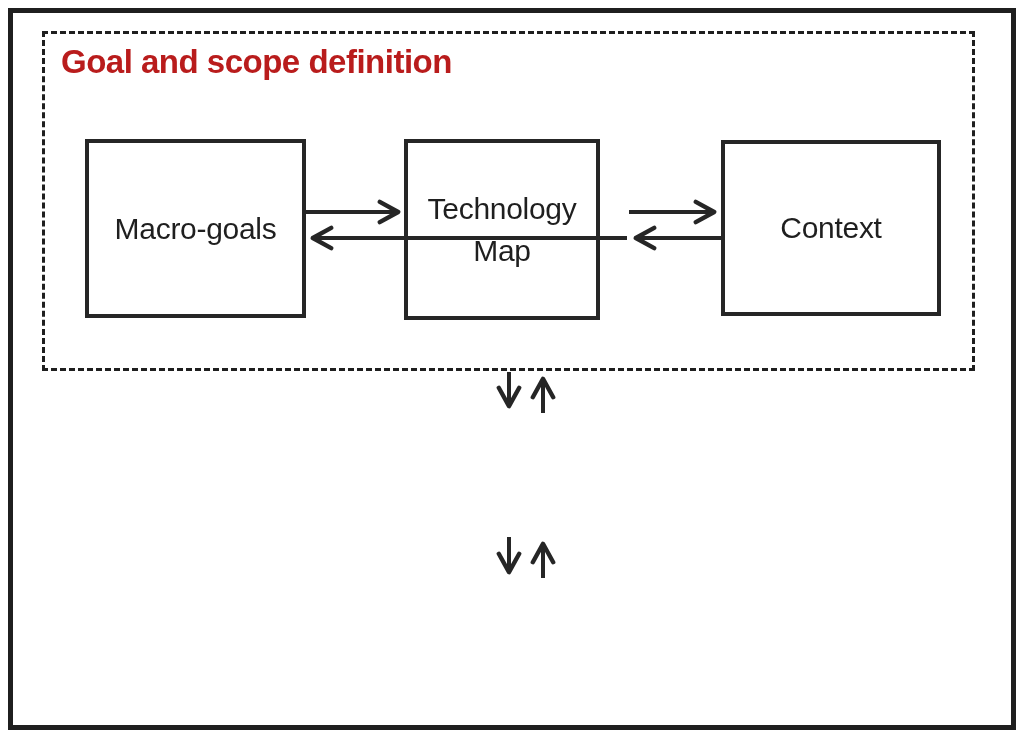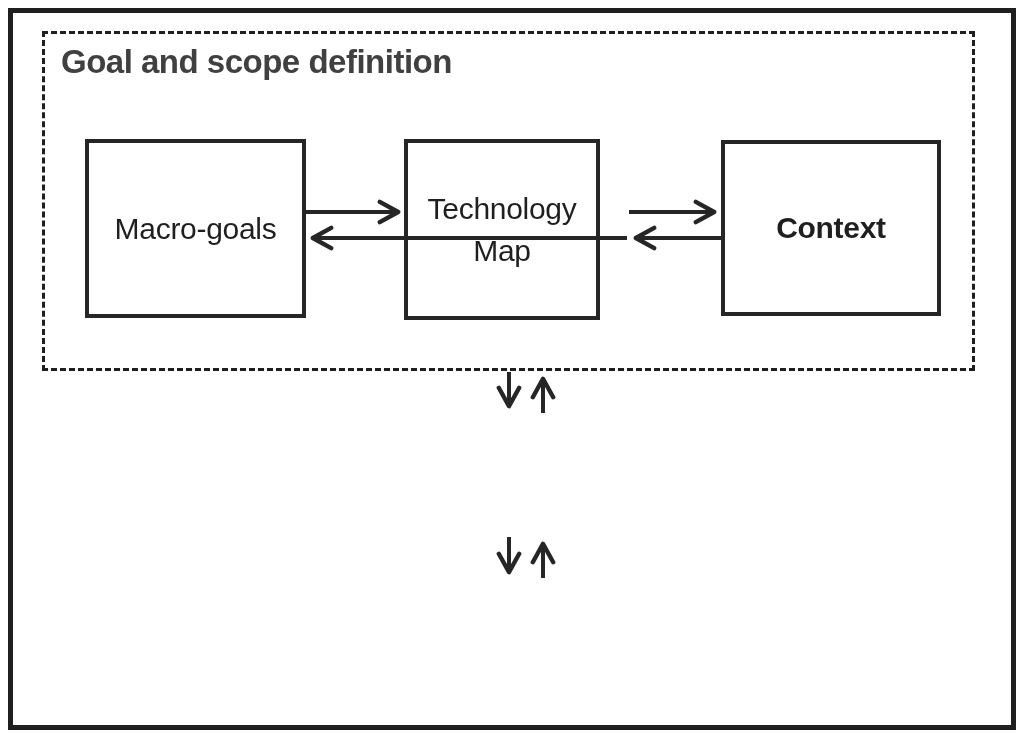--- a/index.html
+++ b/index.html
@@ -35,39 +35,39 @@
   .section-goal        { top: 31px;  height: 340px; }
   .section-modeling    { top: 413px; height: 121px; }
   .section-interpret   { top: 579px; height: 119px; }
   .section-title {
     margin: 0;
     padding: 8px 0 0 16px;
     font-size: 33px;
     font-weight: 700;
     letter-spacing: -0.5px;
     line-height: 1.2;
-    color: #404040;
+    color: #b91c1c;
   }
   .node {
     position: absolute;
     border: 4px solid #262626;
     box-sizing: border-box;
     background: #ffffff;
     display: flex;
     align-items: center;
     justify-content: center;
     text-align: center;
     font-size: 30px;
     font-weight: 400;
     letter-spacing: -0.3px;
     line-height: 1.4;
   }
   .node-macro   { left: 85px;  top: 139px; width: 221px; height: 179px; }
   .node-tech    { left: 404px; top: 139px; width: 196px; height: 181px; }
-  .node-context { left: 721px; top: 140px; width: 220px; height: 176px; font-weight: bold; }
+  .node-context { left: 721px; top: 140px; width: 220px; height: 176px; }
   .node-label { display: inline-block; }
   .node-tech .node-label { max-width: 175px; }
   .arrows-layer {
     position: absolute;
     left: 0;
     top: 0;
     width: 1024px;
     height: 740px;
     pointer-events: none;
   }

